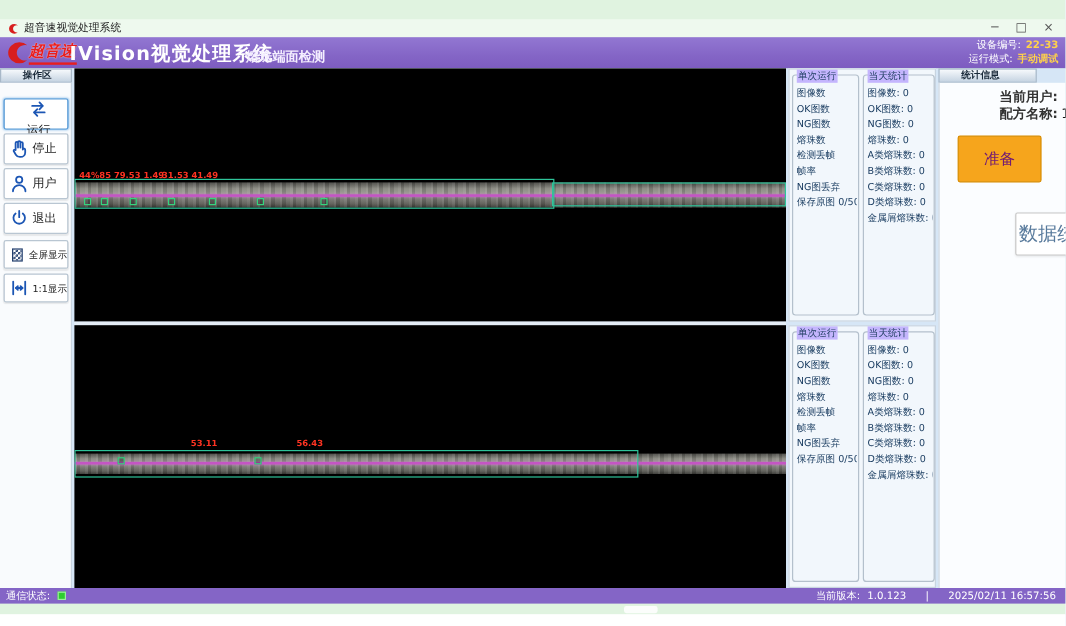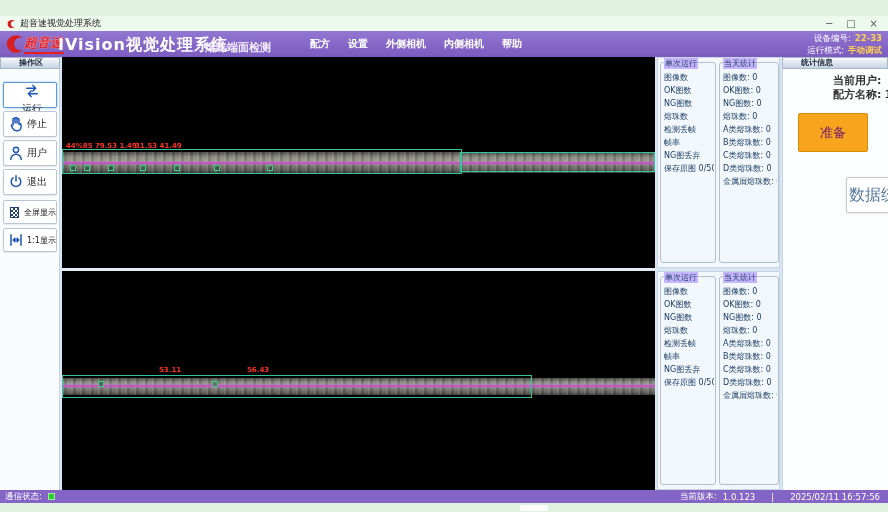--- a/index.html
+++ b/index.html
@@ -68,21 +68,21 @@
   .stats-top { left:657px; top:57px; height:211px; }
   .stats-bottom { left:657px; top:271px; height:219px; }
   .groupbox { position:absolute; top:4px; bottom:4px; border:1px solid #b4c0cc; border-radius:3px; }
   .gb-left { left:2px; width:56px; }
   .gb-right { left:61px; width:60px; }
   .gb-title { position:absolute; top:-5px; left:3px; background:#c4b5fd; font-size:8px; color:#1a3a5c; padding:0 1px; white-space:nowrap; }
   .gb-rows { position:absolute; left:3px; top:8px; right:1px; }
   .gb-rows div { font-size:8px; color:#16395e; height:13px; line-height:13px; white-space:nowrap; overflow:hidden; }
 
   
-  .info-head { left:782px; top:57px; width:106px; }
+  .info-head { left:782px; top:57px; width:82px; }
   .info-body { left:782px; top:69px; width:106px; height:421px; background:#fbfdff; border-left:1px solid #c8d4e0; }
   .info-row { position:absolute; left:6px; font-size:11px; font-weight:bold; color:#333; white-space:nowrap;margin-left:44px; }
   .info-row .v { font-weight:normal; color:#111; margin-left:3px; }
   .btn-prepare { position:absolute; left:15px; top:44px; width:70px; height:39px; background:#f6a51c; border:1px solid #d88c00; border-radius:2px; font-size:13px; color:#701a75; display:flex; align-items:center; justify-content:center; cursor:default; }
   .btn-datastats { position:absolute; left:15px; top:108px; width:70px; height:36px; background:#ffffff; border:1px solid #c8c8c8; border-radius:2px; font-size:16px; color:#57799b; display:flex; align-items:center; justify-content:center; cursor:default; box-shadow:0 1px 2px rgba(0,0,0,0.08);margin-left:48px; }
 
   
   .statusbar { left:0; top:490px; width:888px; height:13px; background:#8465c6; display:flex; align-items:center; font-size:8.5px; color:#ffffff; }
   .statusbar .comm { margin-left:5px; }
   .green-dot { display:inline-block; width:7px; height:7px; background:#2ecc2e; border:1px solid #9aef9a; margin-left:6px; vertical-align:middle; }
@@ -113,27 +113,20 @@
 
 <div class="abs header">
   <div class="logo-wrap">
     <svg class="logo-icon" width="20" height="20" viewBox="0 0 16 16">
         <path d="M15 3 A7.5 7 0 1 0 15 13 A5.5 5.2 0 1 1 15 3 Z"></path>
       </svg>
     <span class="brand-text">超音速</span>
   </div>
   <span class="app-title">IVision视觉处理系统</span>
   <span class="app-subtitle">熔珠端面检测</span>
-  <div class="menu">
-    <span>配方</span>
-    <span>设置</span>
-    <span>外侧相机</span>
-    <span>内侧相机</span>
-    <span>帮助</span>
-  </div>
   <div class="devinfo">
     <div class="row">
       <span class="lbl">设备编号:</span>
       <span class="val">22-33</span>
     </div>
     <div class="row">
       <span class="lbl">运行模式:</span>
       <span class="val">手动调试</span>
     </div>
   </div>

